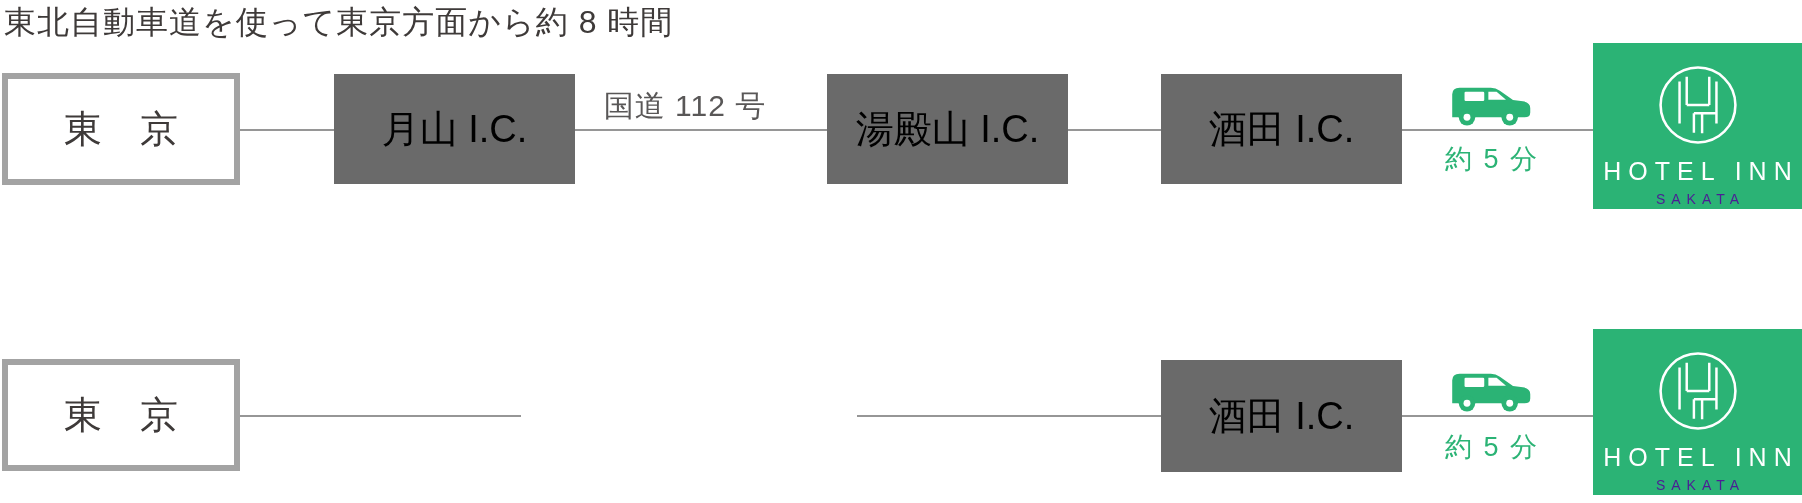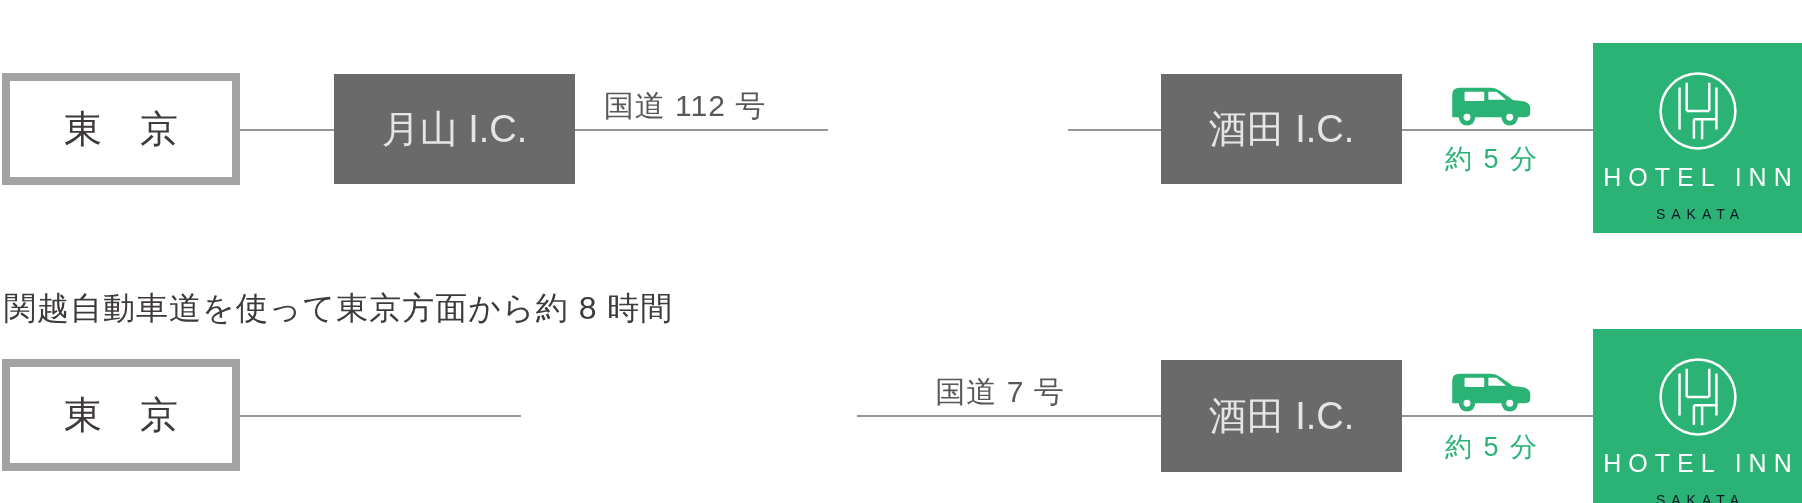--- a/index.html
+++ b/index.html
@@ -36,26 +36,26 @@
   .node{
     position:absolute;
     display:flex;
     align-items:center;
     justify-content:center;
     font-size:38px;
     white-space:nowrap;
   }
   .node.origin{
     background:var(--white);
-    border:8px solid #a3a3a3;
+    border:6px solid #a3a3a3;
     color:var(--text-dark);
   }
   .node.stop{
     background:var(--box-gray);
-    color:#e5e5e5;
+    color:#000000;
   }
   .road-label{
     position:absolute;
     transform:translateX(-50%);
     font-size:30px;
     letter-spacing:1px;
     color:var(--label-gray);
     white-space:nowrap;
   }
   .car{
@@ -67,44 +67,44 @@
     position:absolute;
     transform:translateX(-50%);
     font-size:27px;
     letter-spacing:2px;
     color:var(--brand-green);
     white-space:nowrap;
   }
   .logo{
     position:absolute;
     width:209px;
-    height:190px;
+    height:166px;
     background:var(--brand-green);
     display:flex;
     flex-direction:column;
     align-items:center;
-    padding-top:27px;
+    padding-top:21px;
   }
   .logo .monogram{
     width:82px;
     height:82px;
     flex:0 0 auto;
   }
   .logo .hotel-name{
     margin-top:11px;
     color:#ffffff;
     font-size:25px;
     font-weight:400;
     letter-spacing:7px;
     text-indent:7px;
     white-space:nowrap;
   }
   .logo .hotel-loc{
-    margin-top:14px;
-    color:#0f172a;
+    margin-top:5px;
+    color:#4c1d95;
     font-size:14px;
     letter-spacing:6px;
     text-indent:6px;
     white-space:nowrap;
   }
 </style>
 </head>
 <body>
 
 <svg width="0" height="0" style="position:absolute">
@@ -120,67 +120,69 @@
     </g>
     <g id="monogram-shape" fill="none" stroke="#ffffff">
       <circle cx="40" cy="40" r="36.5" stroke-width="2.5"></circle>
       <path stroke-width="2.4" d="M22 17 V58 M29 12.5 V40 M51 12.5 V40 M58 17 V58 M29 40 H51 M36 48 H58 M36 48 V67 M44 48 V67.5"></path>
     </g>
   </defs>
 </svg>
 
 <div class="canvas">
 
+  <h2 class="heading" style="left:4px;top:1px">東北自動車道を使って東京方面から約 8 時間</h2>
 
   <div class="hline" style="left:240px;top:129px;width:96px"></div>
   <div class="hline" style="left:575px;top:129px;width:253px"></div>
   <div class="hline" style="left:1068px;top:129px;width:94px"></div>
   <div class="hline" style="left:1400px;top:129px;width:194px"></div>
 
   <div class="node origin" style="left:2px;top:73px;width:238px;height:112px">
     <span>東　京</span>
   </div>
 
   <div class="node stop" style="left:334px;top:74px;width:241px;height:110px">
     <span>月山 I.C.</span>
   </div>
 
   <div class="road-label" style="left:685px;top:86px">国道 112 号</div>
 
+  <div class="node stop" style="left:827px;top:74px;width:241px;height:110px">
+    <span>湯殿山 I.C.</span>
+  </div>
 
   <div class="node stop" style="left:1161px;top:74px;width:241px;height:110px">
     <span>酒田 I.C.</span>
   </div>
 
   <svg class="car" style="left:1444px;top:79px" viewBox="0 0 112 62">
       <use href="#car-shape"></use>
     </svg>
 
   <div class="drive-time" style="left:1492px;top:141px">約 5 分</div>
 
   <div class="logo" style="left:1593px;top:43px">
     <svg class="monogram" viewBox="0 0 80 80">
         <use href="#monogram-shape"></use>
       </svg>
     <div class="hotel-name">HOTEL INN</div>
     <div class="hotel-loc">SAKATA</div>
   </div>
 
-  <h2 class="heading" style="left:4px;top:287px">関越自動車道を使って東京方面から約 8 時間</h2>
 
   <div class="hline" style="left:240px;top:415px;width:281px"></div>
   <div class="hline" style="left:857px;top:415px;width:304px"></div>
   <div class="hline" style="left:1402px;top:415px;width:192px"></div>
 
   <div class="node origin" style="left:2px;top:359px;width:238px;height:112px">
     <span>東　京</span>
   </div>
 
 
-  <div class="road-label" style="left:1000px;top:372px">国道 7 号</div>
 
   <div class="node stop" style="left:1161px;top:360px;width:241px;height:112px">
     <span>酒田 I.C.</span>
   </div>
 
   <svg class="car" style="left:1444px;top:365px" viewBox="0 0 112 62">
       <use href="#car-shape"></use>
     </svg>
 
   <div class="drive-time" style="left:1492px;top:429px">約 5 分</div>

